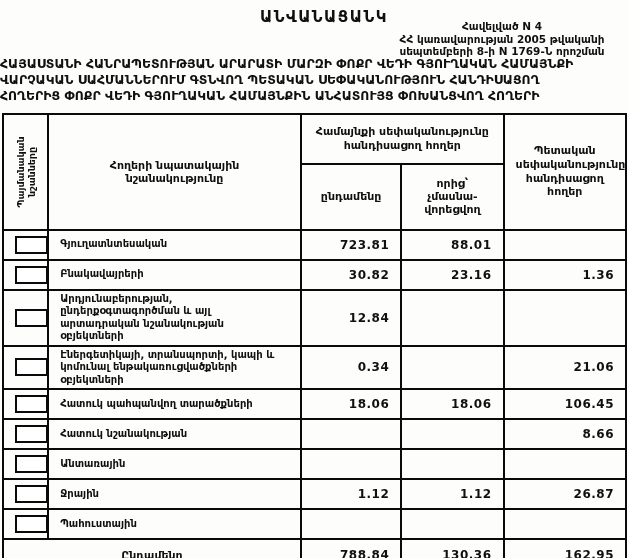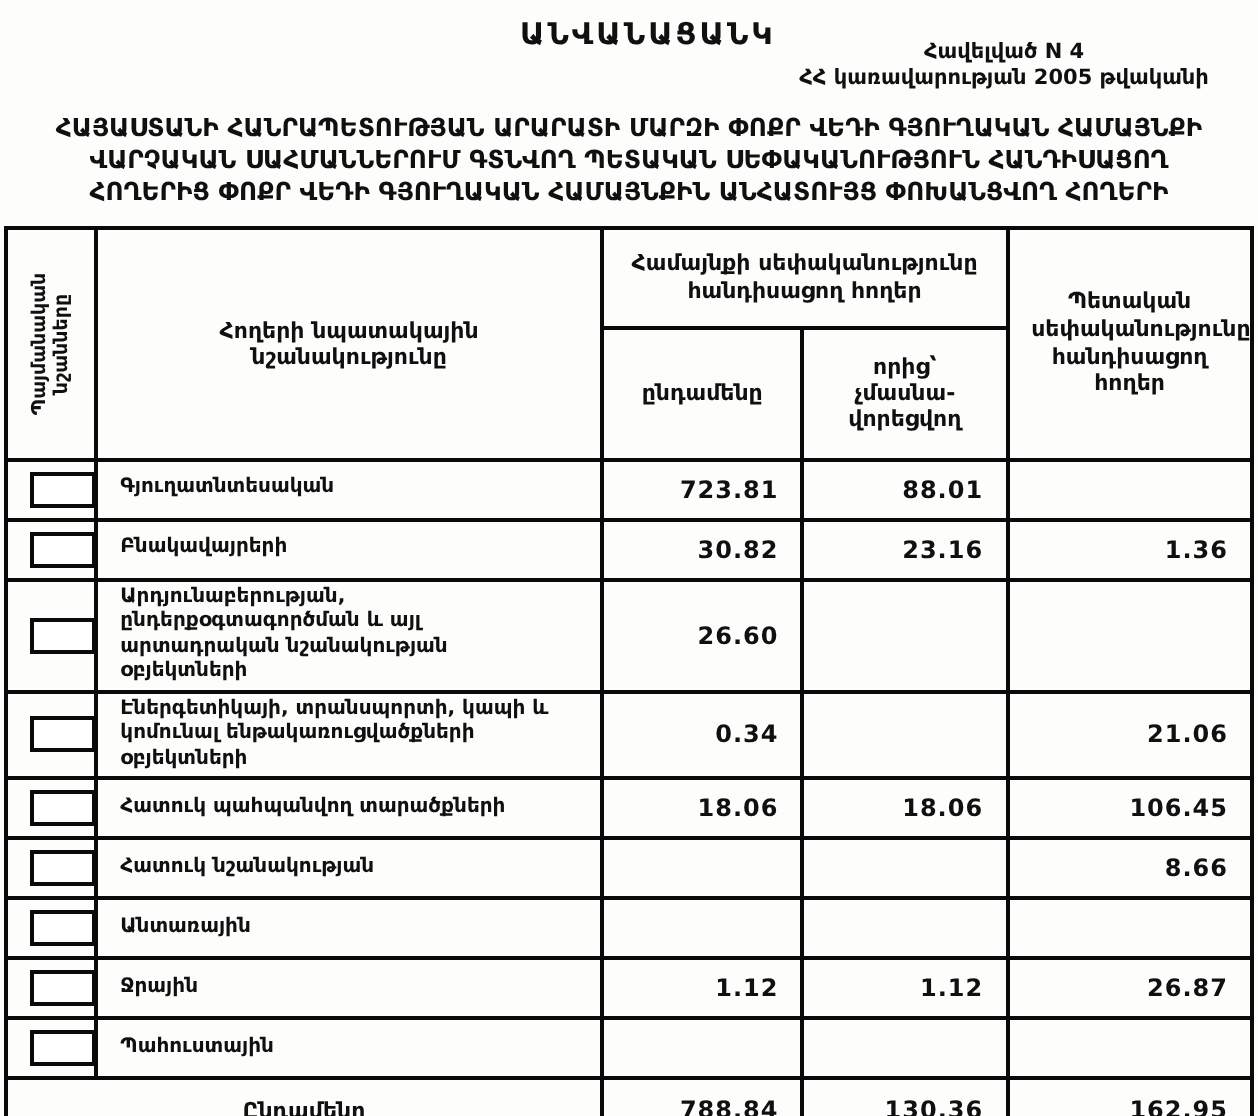--- a/index.html
+++ b/index.html
@@ -33,21 +33,21 @@
     width: 250px;
     text-align: center;
     font-size: 10.5px;
     font-weight: bold;
     line-height: 1.2;
   }
 
   
   .heading {
     margin-top: 6px;
-    text-align: center;
+    text-align: left;
     font-weight: bold;
     font-size: 12.4px;
     line-height: 1.28;
   }
   .heading div { white-space: nowrap; }
 
   
   table.land-table {
     border-collapse: collapse;
     table-layout: fixed;
@@ -125,20 +125,21 @@
 </head>
 <body>
 
 <div class="sheet">
 
   <div class="top-area">
     <div class="doc-title">ԱՆՎԱՆԱՑԱՆԿ</div>
     <div class="appendix">
       <div>Հավելված N 4</div>
       <div>ՀՀ կառավարության 2005 թվականի</div>
+      <div>սեպտեմբերի 8-ի N 1769-Ն որոշման</div>
     </div>
   </div>
 
   <div class="heading">
     <div>ՀԱՅԱՍՏԱՆԻ ՀԱՆՐԱՊԵՏՈՒԹՅԱՆ ԱՐԱՐԱՏԻ ՄԱՐԶԻ ՓՈՔՐ ՎԵԴԻ ԳՅՈՒՂԱԿԱՆ ՀԱՄԱՅՆՔԻ</div>
     <div>ՎԱՐՉԱԿԱՆ ՍԱՀՄԱՆՆԵՐՈՒՄ ԳՏՆՎՈՂ ՊԵՏԱԿԱՆ ՍԵՓԱԿԱՆՈՒԹՅՈՒՆ ՀԱՆԴԻՍԱՑՈՂ</div>
     <div>ՀՈՂԵՐԻՑ ՓՈՔՐ ՎԵԴԻ ԳՅՈՒՂԱԿԱՆ ՀԱՄԱՅՆՔԻՆ ԱՆՀԱՏՈՒՅՑ ՓՈԽԱՆՑՎՈՂ ՀՈՂԵՐԻ</div>
   </div>
 
   <table class="land-table">
@@ -182,21 +183,21 @@
         <td class="label-cell">Բնակավայրերի</td>
         <td class="num-cell">30.82</td>
         <td class="num-cell">23.16</td>
         <td class="num-cell">1.36</td>
       </tr>
       <tr>
         <td class="sign-cell">
             <div class="legend-box"></div>
           </td>
         <td class="label-cell">Արդյունաբերության, ընդերքօգտագործման և այլ արտադրական  նշանակության օբյեկտների</td>
-        <td class="num-cell">26.60</td>
+        <td class="num-cell">12.84</td>
         <td class="num-cell"></td>
         <td class="num-cell"></td>
       </tr>
       <tr>
         <td class="sign-cell">
             <div class="legend-box"></div>
           </td>
         <td class="label-cell">Էներգետիկայի,  տրանսպորտի, կապի և կոմունալ ենթակառուցվածքների  օբյեկտների</td>
         <td class="num-cell">0.34</td>
         <td class="num-cell"></td>

